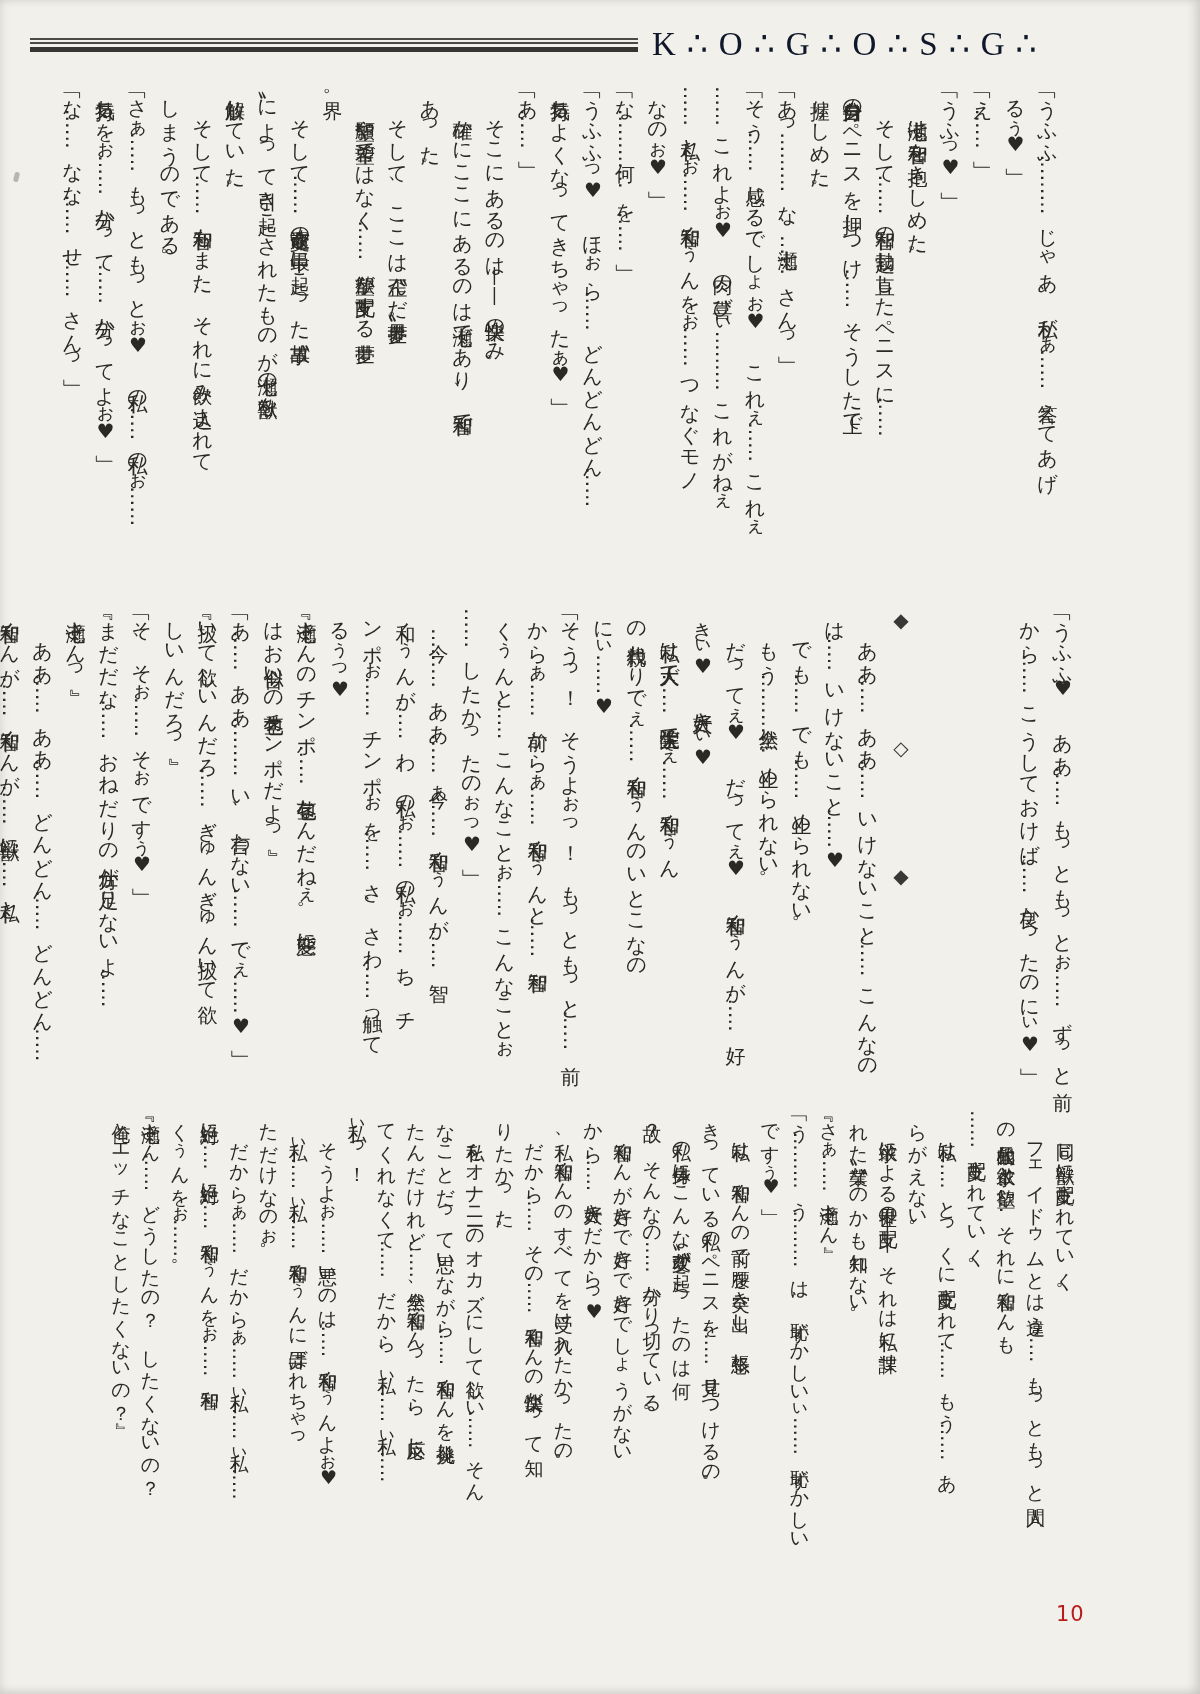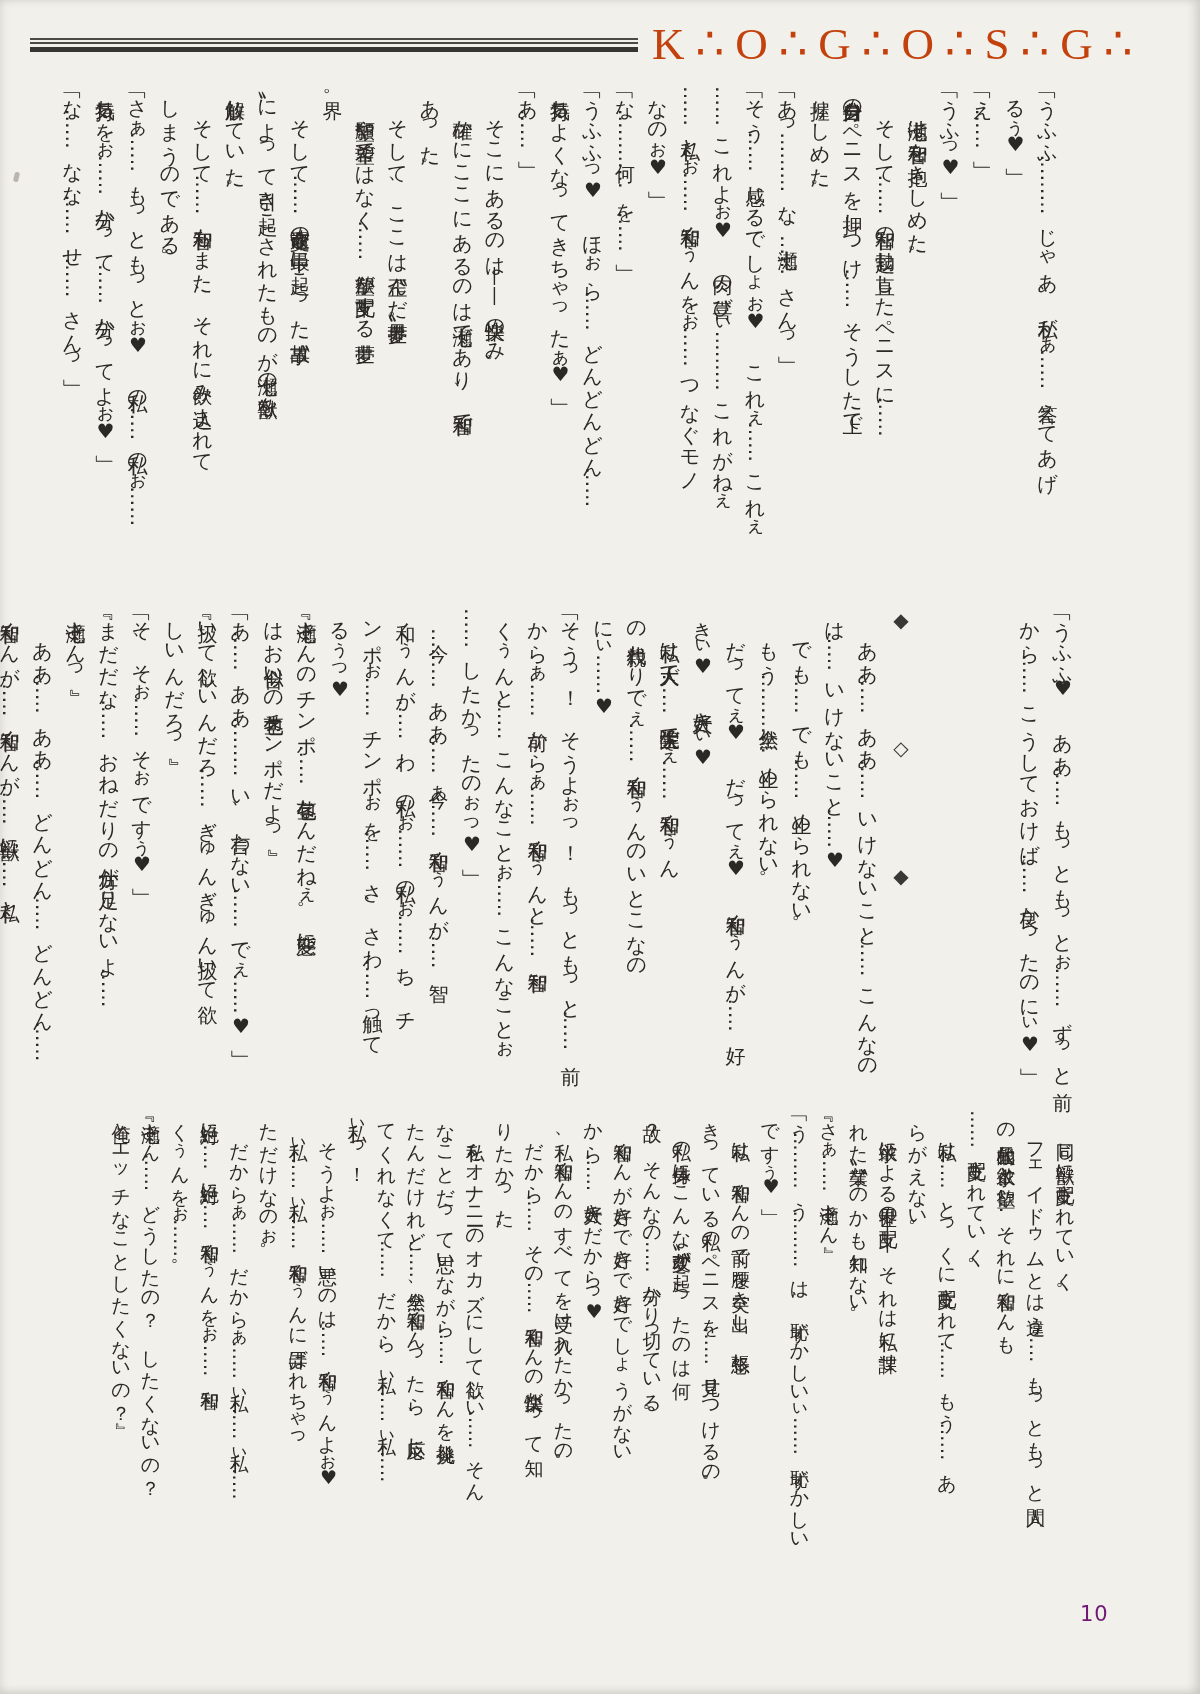--- a/index.html
+++ b/index.html
@@ -16,22 +16,22 @@
   .header-rule{
     position:absolute;left:30px;top:38px;width:608px;height:14px;
     background:linear-gradient(to bottom,
       #4c4a47 0 2px, transparent 2px 4px,
       #4c4a47 4px 6px, transparent 6px 9px,
       #383633 9px 14px);
   }
   .header-title{
     position:absolute;left:652px;top:16px;width:540px;
     font-family:"Liberation Serif","DejaVu Serif",serif;
-    font-size:45px;line-height:56px;letter-spacing:11px;
-    color:#c2410c;white-space:nowrap;
+    font-size:33px;line-height:56px;letter-spacing:11px;
+    color:#0f172a;white-space:nowrap;
   }
   
   .band{
     position:absolute;
     writing-mode:vertical-rl;
     text-orientation:mixed;
     white-space:pre;
   }
   .band .col{white-space:pre;}
   .band1{top:86px;right:136px;height:508px;font-size:20px;}
@@ -39,22 +39,22 @@
   .band2{top:608px;right:121px;height:535px;font-size:20px;}
   .band2 .col{line-height:33px;}
   .band3{top:1110px;right:120px;height:490px;font-size:19px;}
   .band3 .col{line-height:29.5px;}
   .divider-col{
     padding-block-start:96px;
     letter-spacing:104px;
     color:#3a3836;
   }
   .page-number{
-    position:absolute;left:1080px;top:1602px;
-    font-size:21px;color:#701a75;letter-spacing:1px;
+    position:absolute;left:1056px;top:1602px;
+    font-size:21px;color:#b91c1c;letter-spacing:1px;
   }
   .scan-mark{
     position:absolute;left:14px;top:172px;width:5px;height:10px;
     background:#a39d94;border-radius:2px;transform:rotate(14deg);
     opacity:.7;
   }
 </style>
 </head>
 <body>
 

